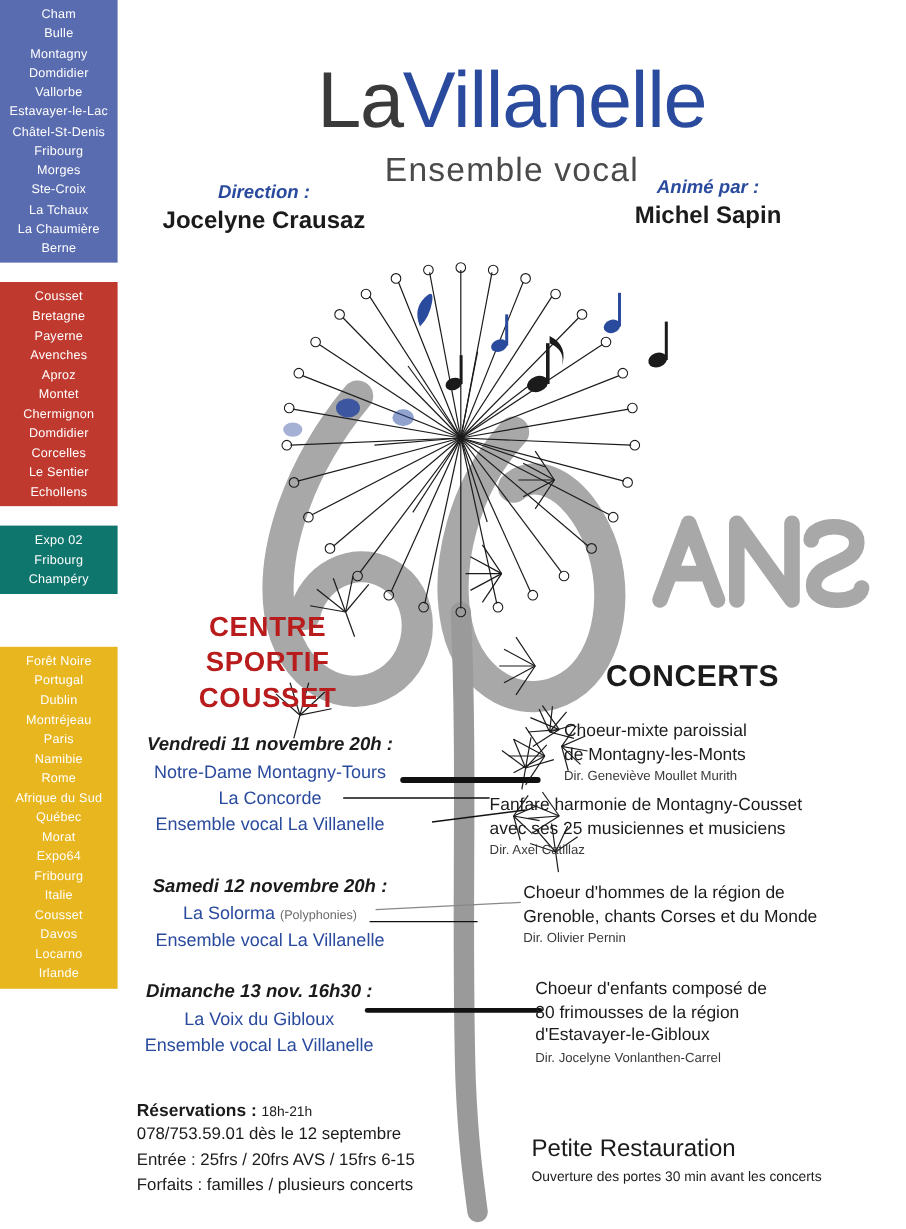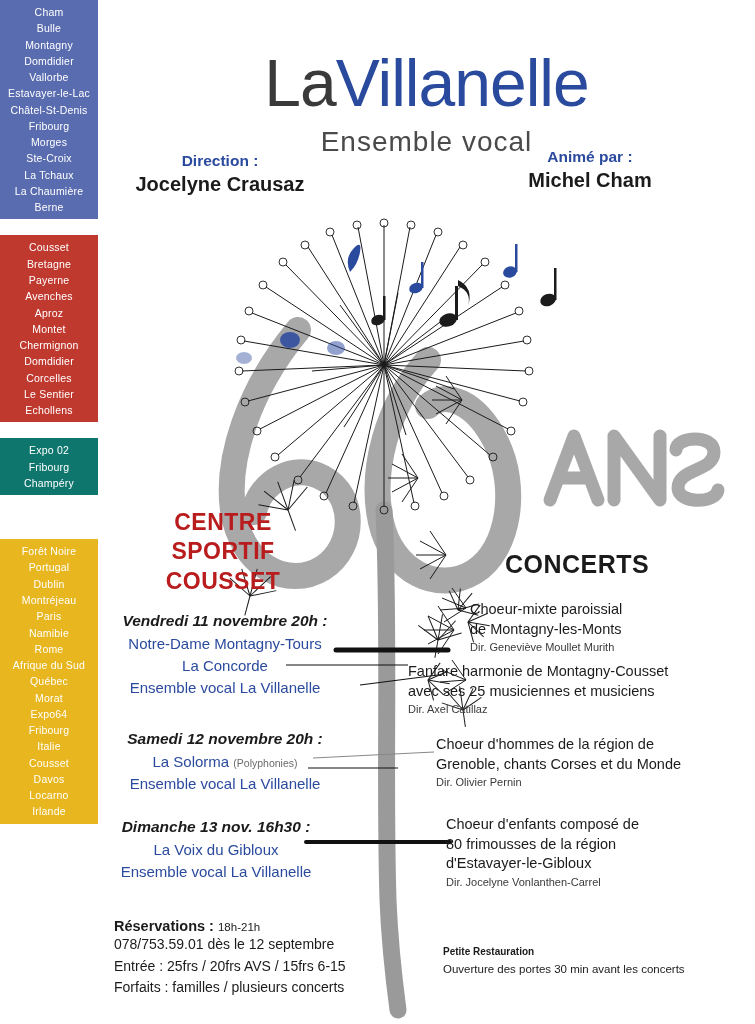--- a/index.html
+++ b/index.html
@@ -75,20 +75,21 @@
     letter-spacing: 1px;
     font-weight: 300;
   }
 
   .credit {
     position: absolute;
     text-align: center;
   }
   .credit .label {
     font-size: 15.5px;
+    font-style: italic;
     font-weight: bold;
     color: #2a4a9e;
     display: block;
   }
   .credit .person {
     font-size: 20px;
     font-weight: bold;
     color: #1b1b1b;
     display: block;
     margin-top: 3px;
@@ -201,22 +202,22 @@
     line-height: 1.55;
     display: block;
   }
   #restauration {
     position: absolute;
     left: 443px;
     top: 946px;
     width: 280px;
   }
   #restauration .hdr {
-    font-size: 10px;
-    font-weight: bold;
+    font-size: 20px;
+    font-weight: normal;
     color: #1b1b1b;
     display: block;
   }
   #restauration .note {
     font-size: 11.5px;
     color: #1b1b1b;
     display: block;
     margin-top: 6px;
   }
 </style>
@@ -288,21 +289,21 @@
   <div id="subtitle">Ensemble vocal</div>
 </div>
 
 <div class="credit" id="credit-direction">
   <span class="label">Direction :</span>
   <span class="person">Jocelyne Crausaz</span>
 </div>
 
 <div class="credit" id="credit-animator">
   <span class="label">Animé par :</span>
-  <span class="person">Michel Cham</span>
+  <span class="person">Michel Sapin</span>
 </div>
 
 <svg id="artwork" viewBox="0 0 657 810">
 
   <g fill="none" stroke="#a8a8a8" stroke-width="26" stroke-linecap="round">
     <path d="M200 120 C150 180 128 250 135 300 C143 356 190 380 225 358 C258 337 258 285 225 268 C196 252 162 272 156 302"></path>
     <path d="M330 150 C288 196 272 262 283 312 C294 362 340 384 376 362 C412 340 420 276 398 232 C378 192 348 180 330 196"></path>
   </g>
   <g fill="none" stroke="#a8a8a8" stroke-width="13" stroke-linecap="round" stroke-linejoin="round">
     <path d="M452 290 L476 226 L500 290 M461 268 L491 268"></path>

